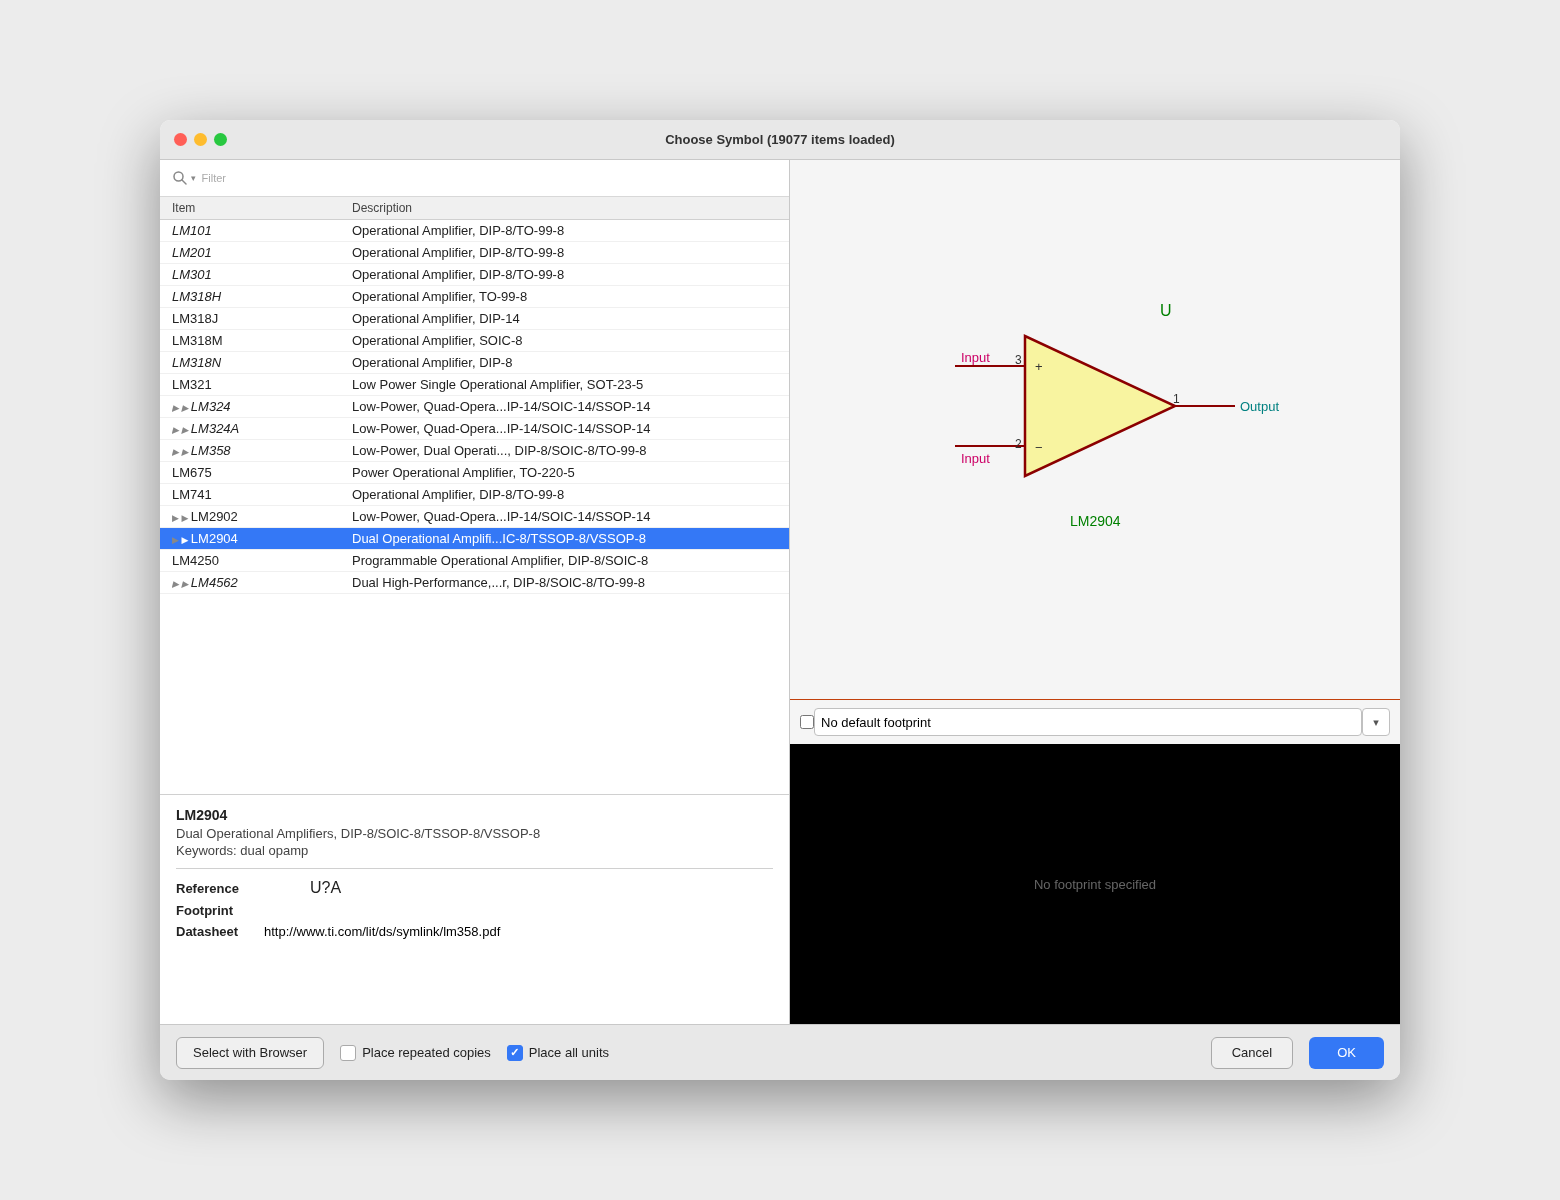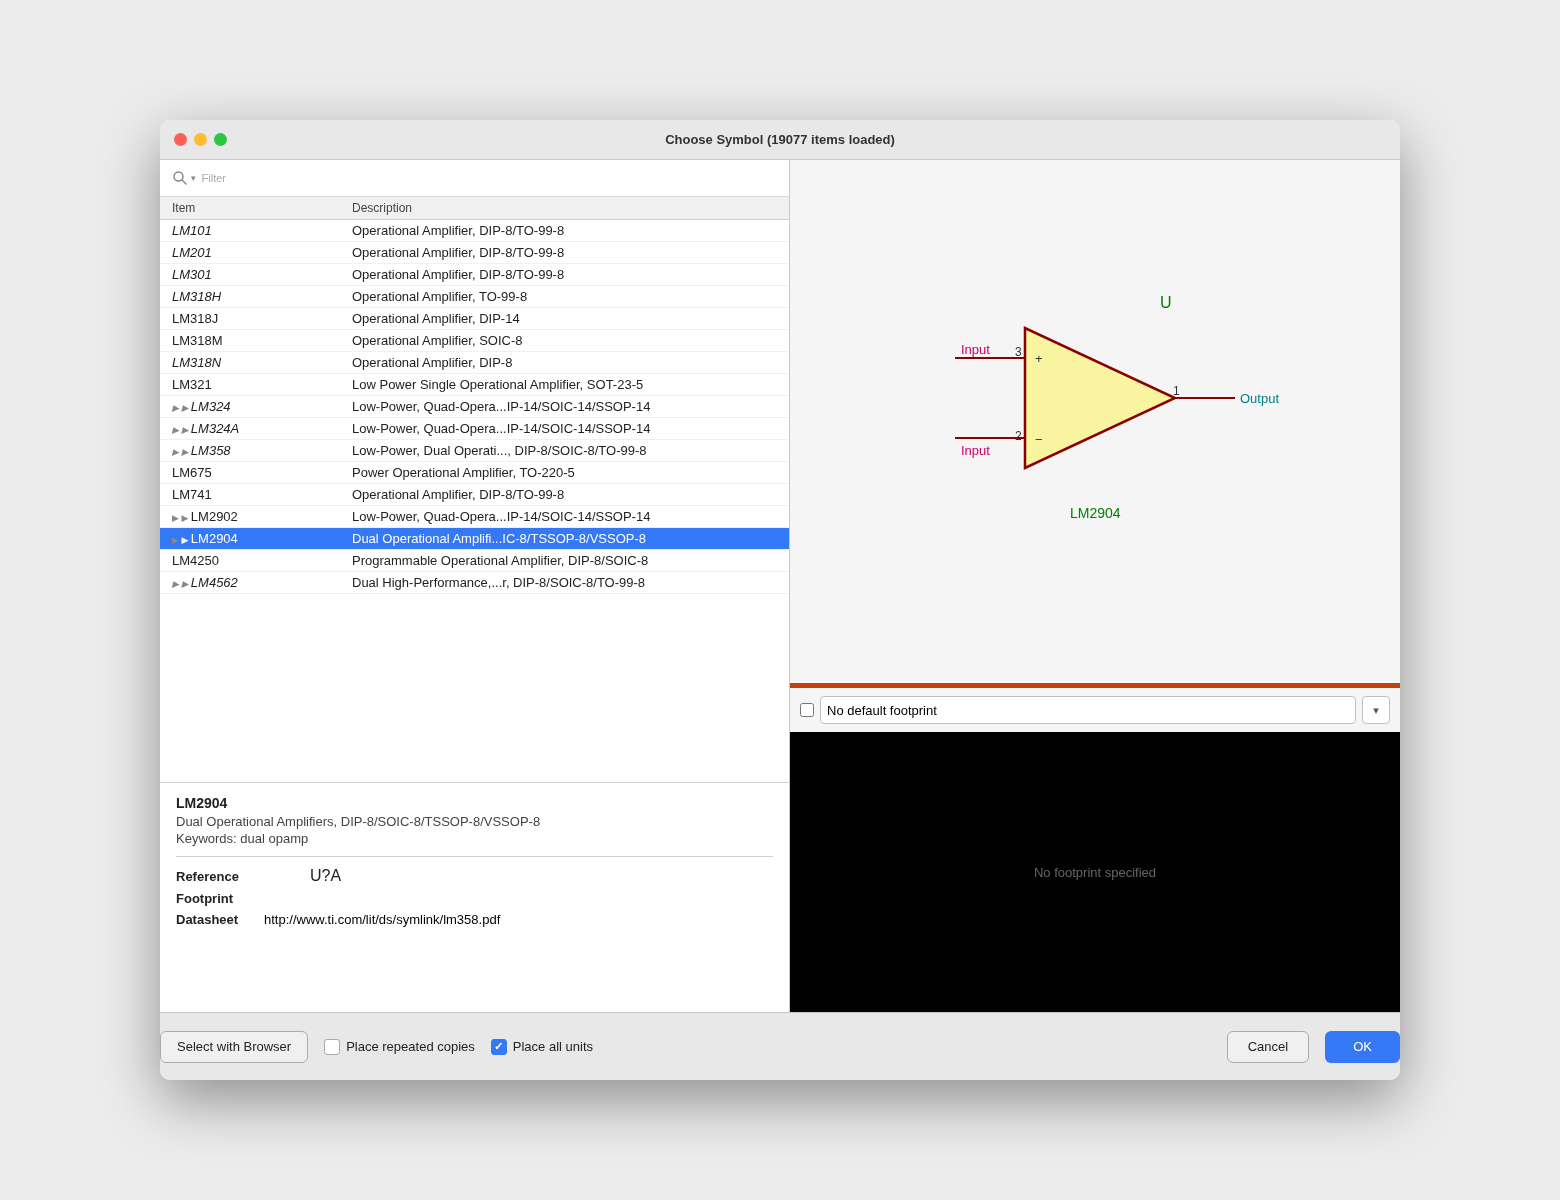--- a/index.html
+++ b/index.html
@@ -198,25 +198,24 @@
       position: relative;
     }
     .symbol-svg-wrap {
       width: 100%;
       height: 100%;
       display: flex;
       align-items: center;
       justify-content: center;
     }
     .footprint-section {
-      border-top: 5px solid #c2410c;
+      border-top: 1px solid #c2410c;
       padding: 8px 10px;
       display: flex;
       align-items: center;
-      gap: 6px;
       margin-top: 28px;
     }
     .footprint-checkbox {
       width: 14px;
       height: 14px;
     }
     .footprint-dropdown {
       flex: 1;
       height: 28px;
       border: 1px solid #c0c0c0;
@@ -246,26 +245,26 @@
       height: 280px;
       display: flex;
       align-items: center;
       justify-content: center;
     }
     .footprint-preview-text {
       color: #666;
       font-size: 13px;
     }
     .bottom-bar {
-      height: 68px;
+      height: 56px;
       background: #e8e8e8;
       border-top: 1px solid #c8c8c8;
       display: flex;
       align-items: center;
-      padding: 0 0;
+      padding: 0 16px;
       gap: 16px;
       flex-shrink: 0;
     }
     .btn-browser {
       height: 32px;
       padding: 0 16px;
       border: 1px solid #aaa;
       border-radius: 6px;
       background: #f0f0f0;
       font-size: 13px;

